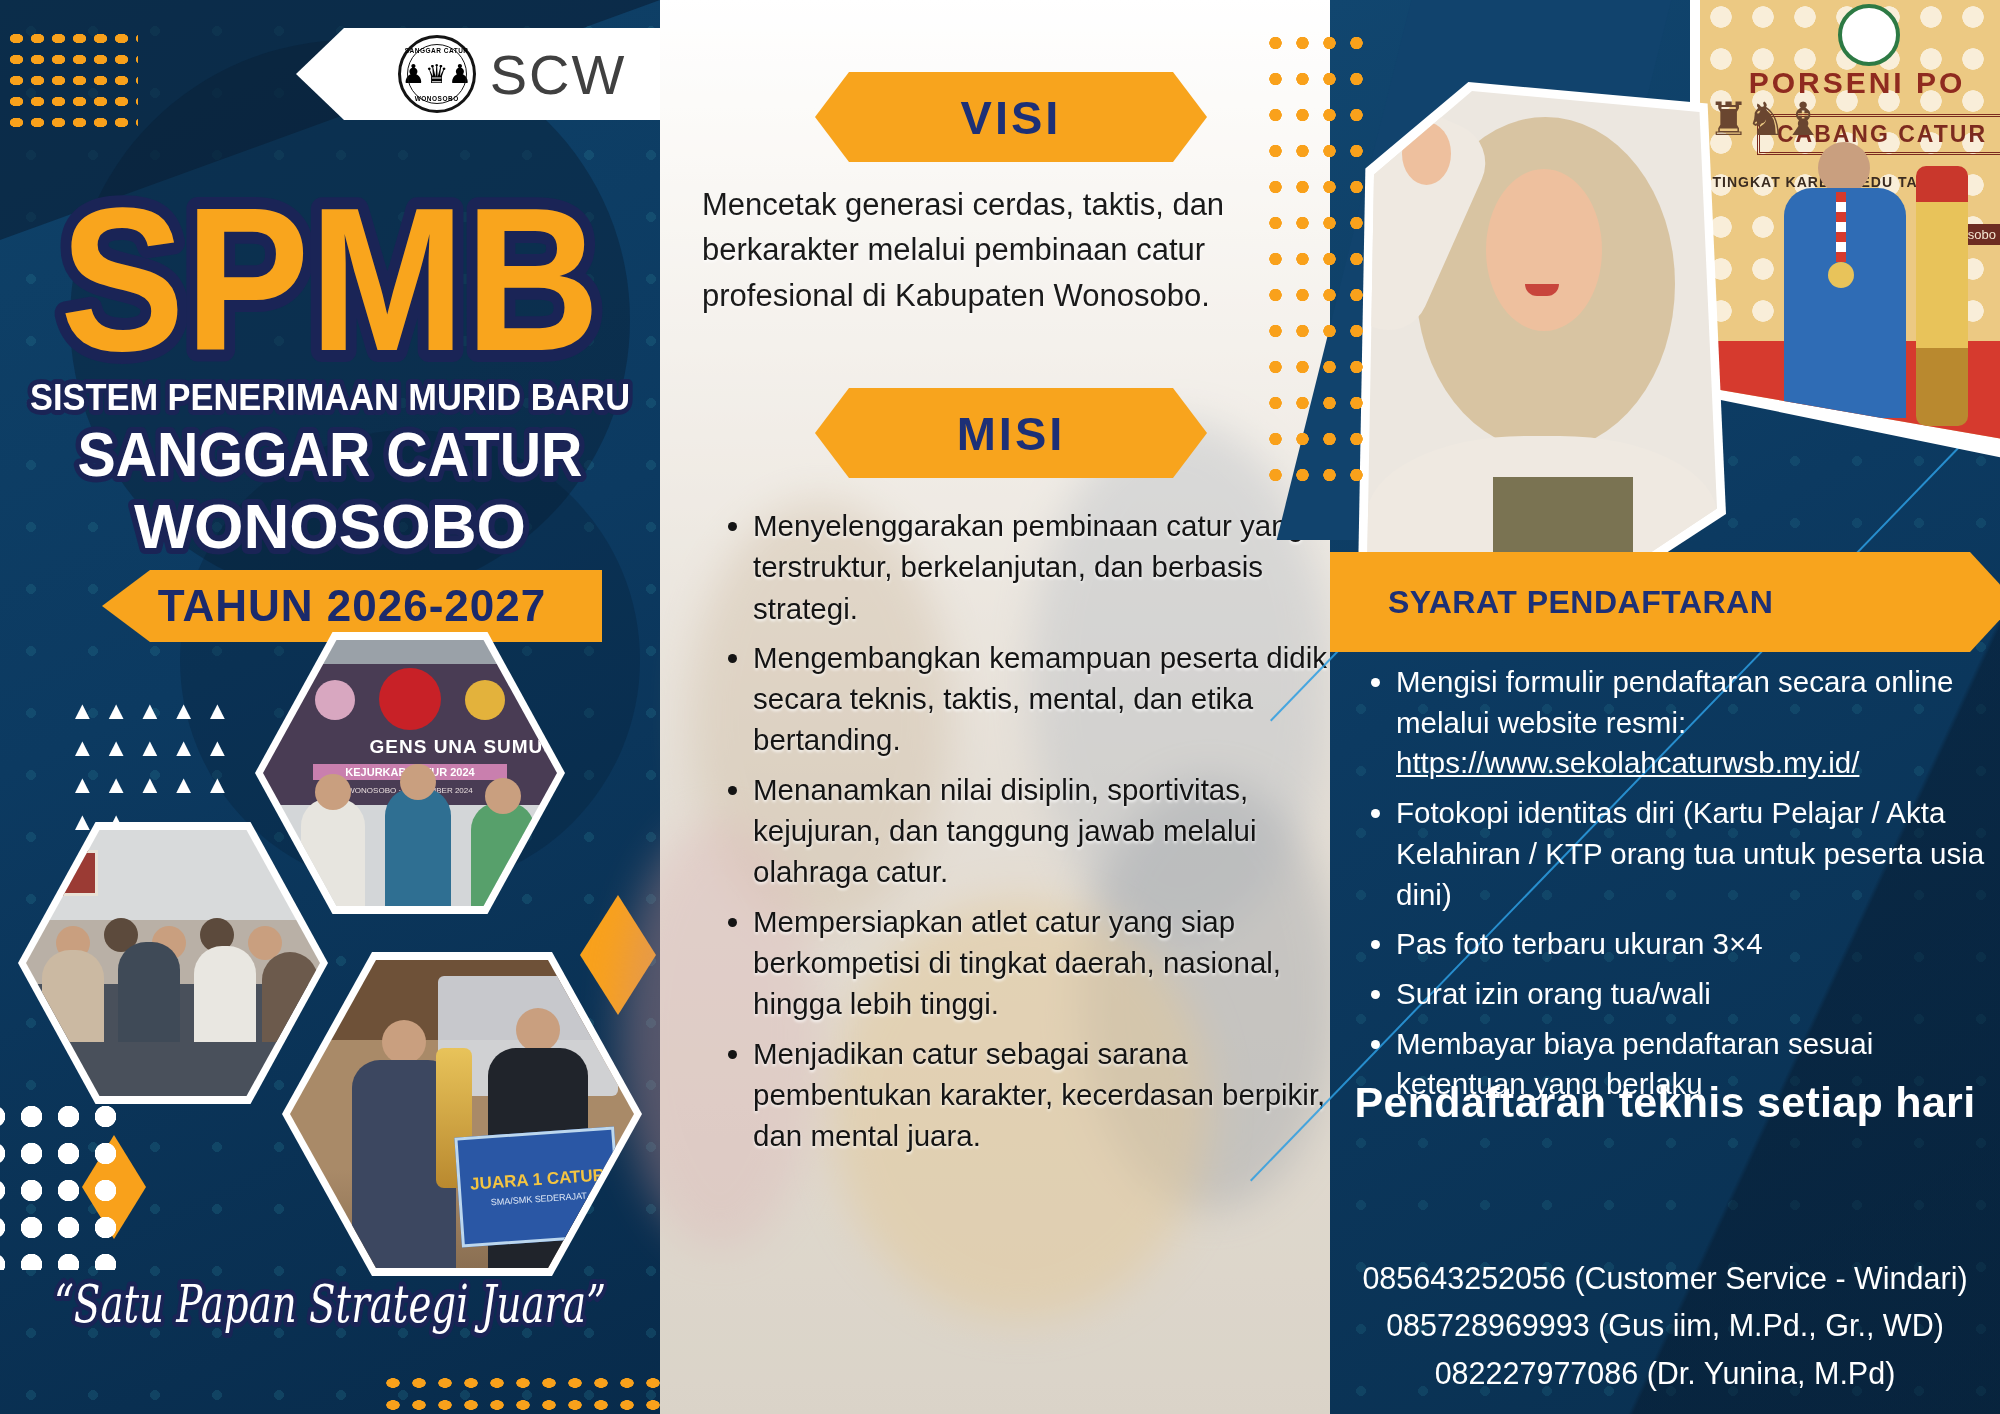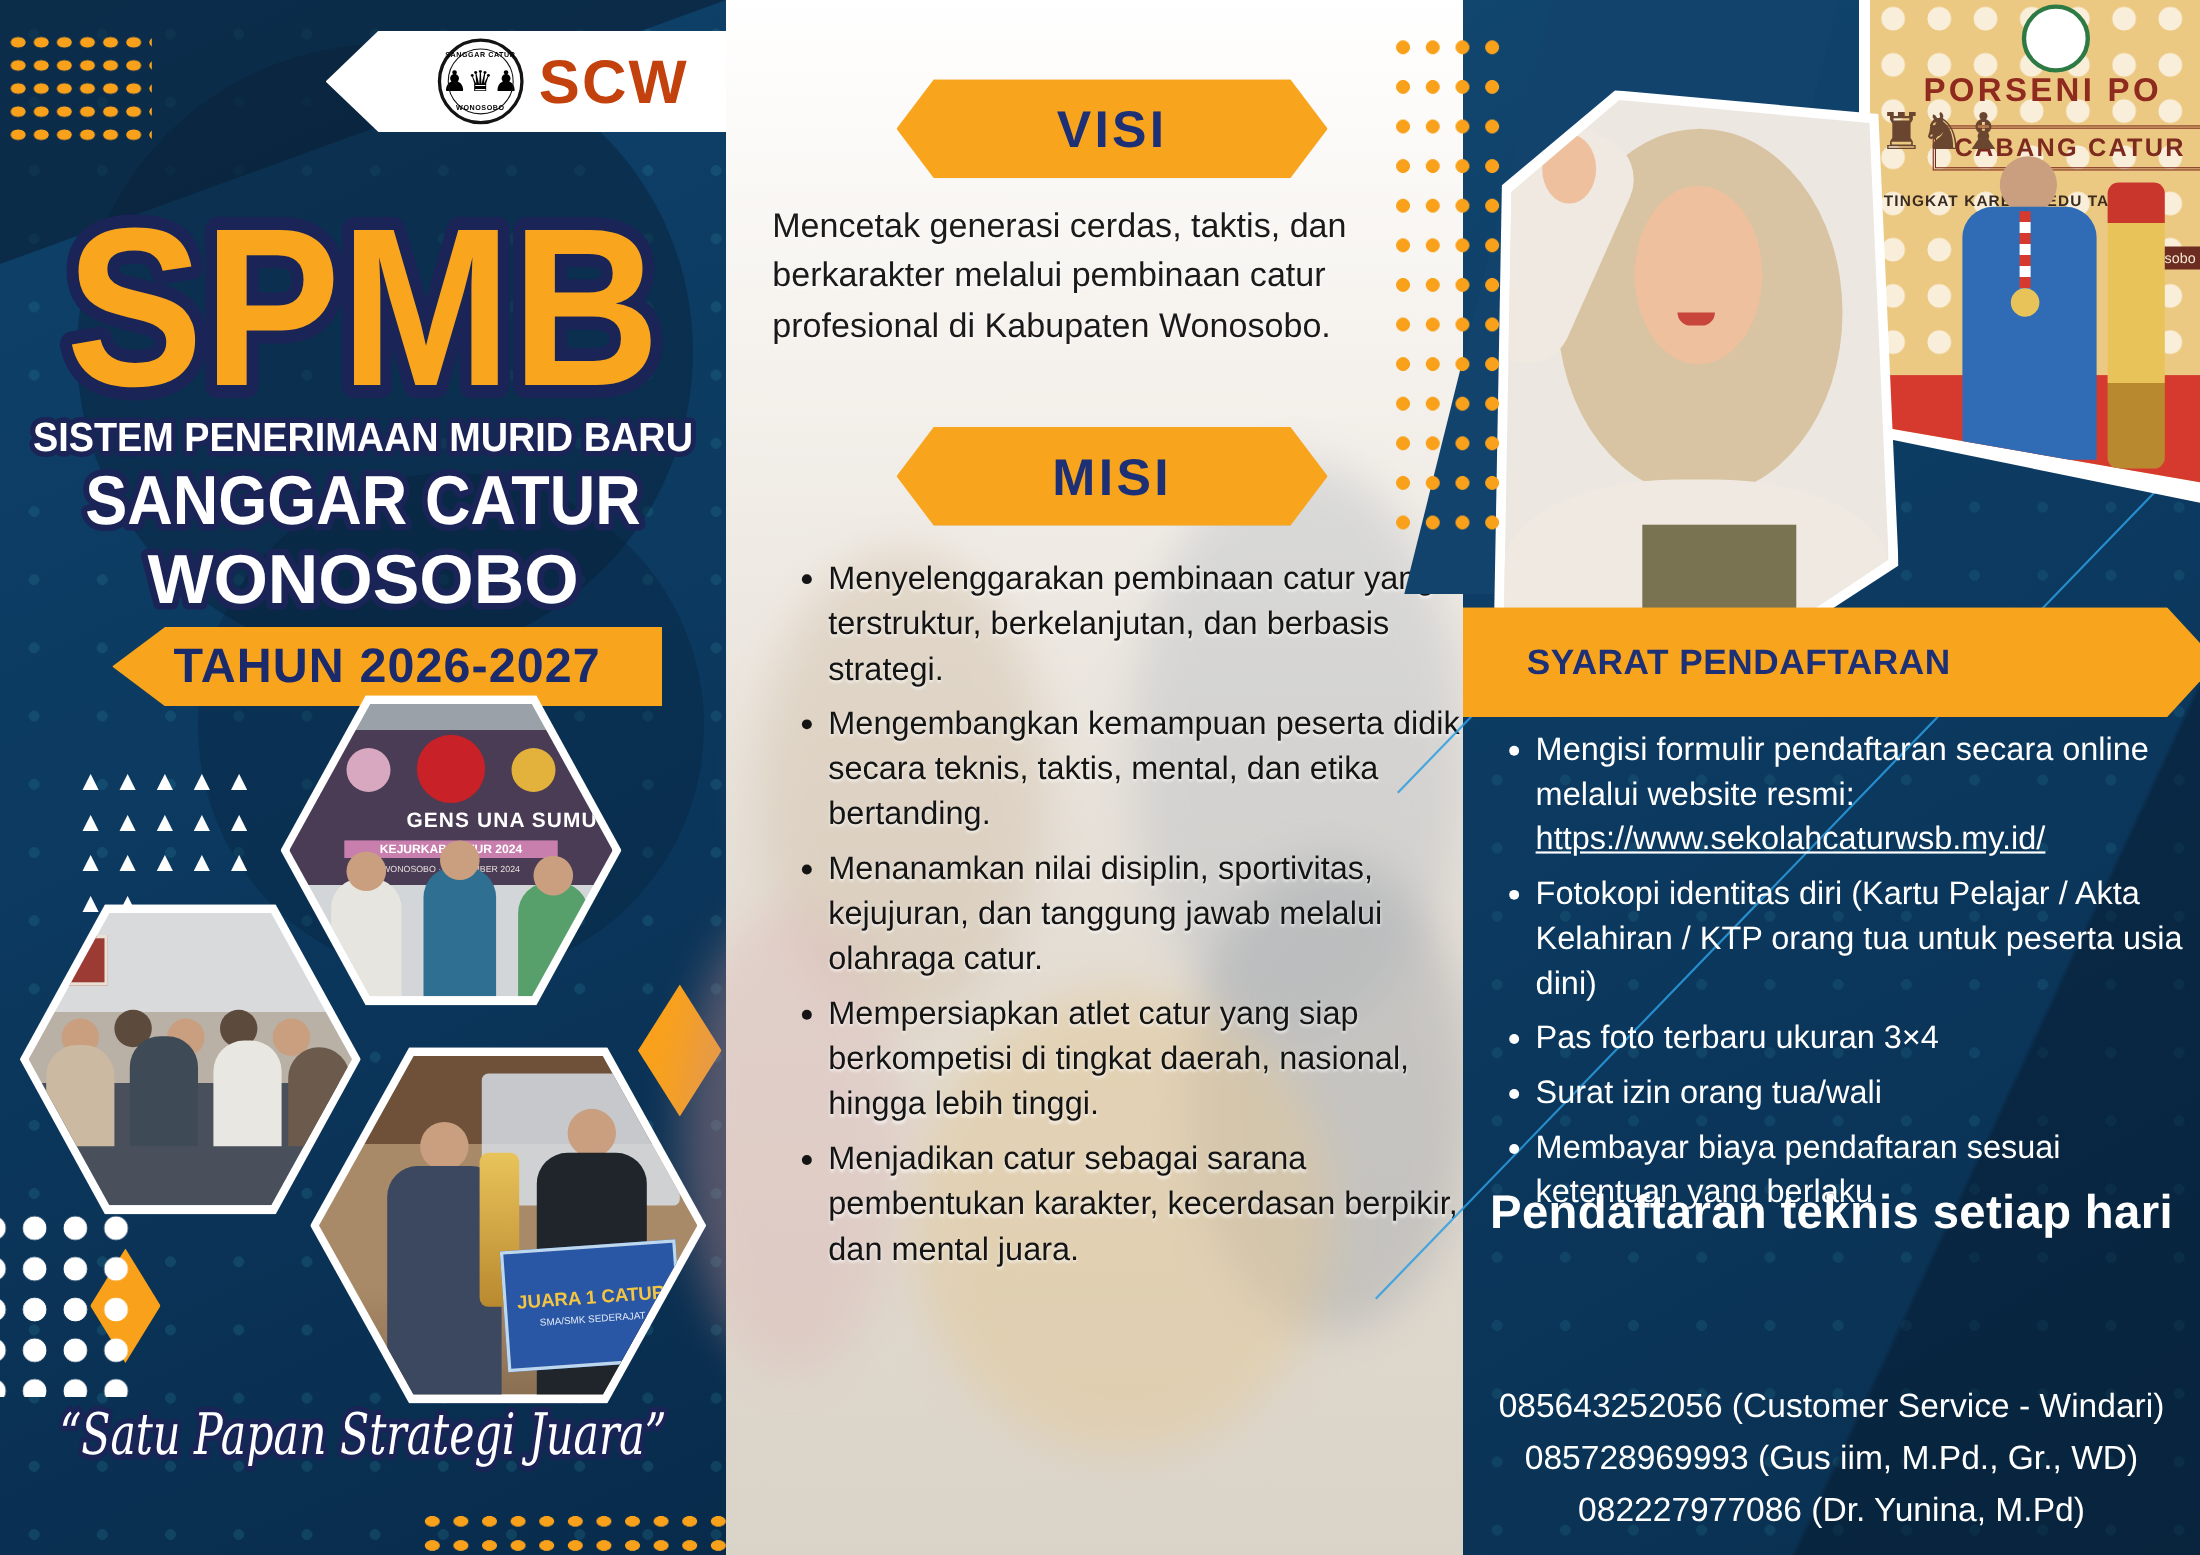--- a/index.html
+++ b/index.html
@@ -57,21 +57,21 @@
   .blob{position:absolute;border-radius:50%;filter:blur(20px);}
   .diagline{position:absolute;width:1200px;height:0;border-top:2px solid #2D9EE2;opacity:.85;transform-origin:left top;}
 
   
   .scw-badge{display:flex;align-items:center;justify-content:center;gap:14px;background:#fff;padding-left:34px;}
   .scw-logo{width:72px;height:72px;border-radius:50%;background:#fff;border:3px solid #141414;
             position:relative;display:flex;align-items:center;justify-content:center;flex:none;}
   .scw-logo::before{content:"";position:absolute;inset:6px;border:1.5px solid #141414;border-radius:50%;}
   .scw-logo .pieces{font-size:26px;line-height:1;color:#000;}
   .scw-logo .arc{position:absolute;font-size:6.5px;font-weight:bold;color:#000;letter-spacing:.5px;}
-  .scw-text{font-size:56px;font-weight:bold;color:#c2410c;letter-spacing:2px;}
+  .scw-text{font-size:56px;font-weight:normal;color:#404040;letter-spacing:2px;}
 
   
   .fig{position:absolute;border-radius:28px 28px 0 0;}
   .head{position:absolute;border-radius:50%;background:#c99f7f;}
 </style>
 </head>
 <body>
 
 <div class="poster">
 

